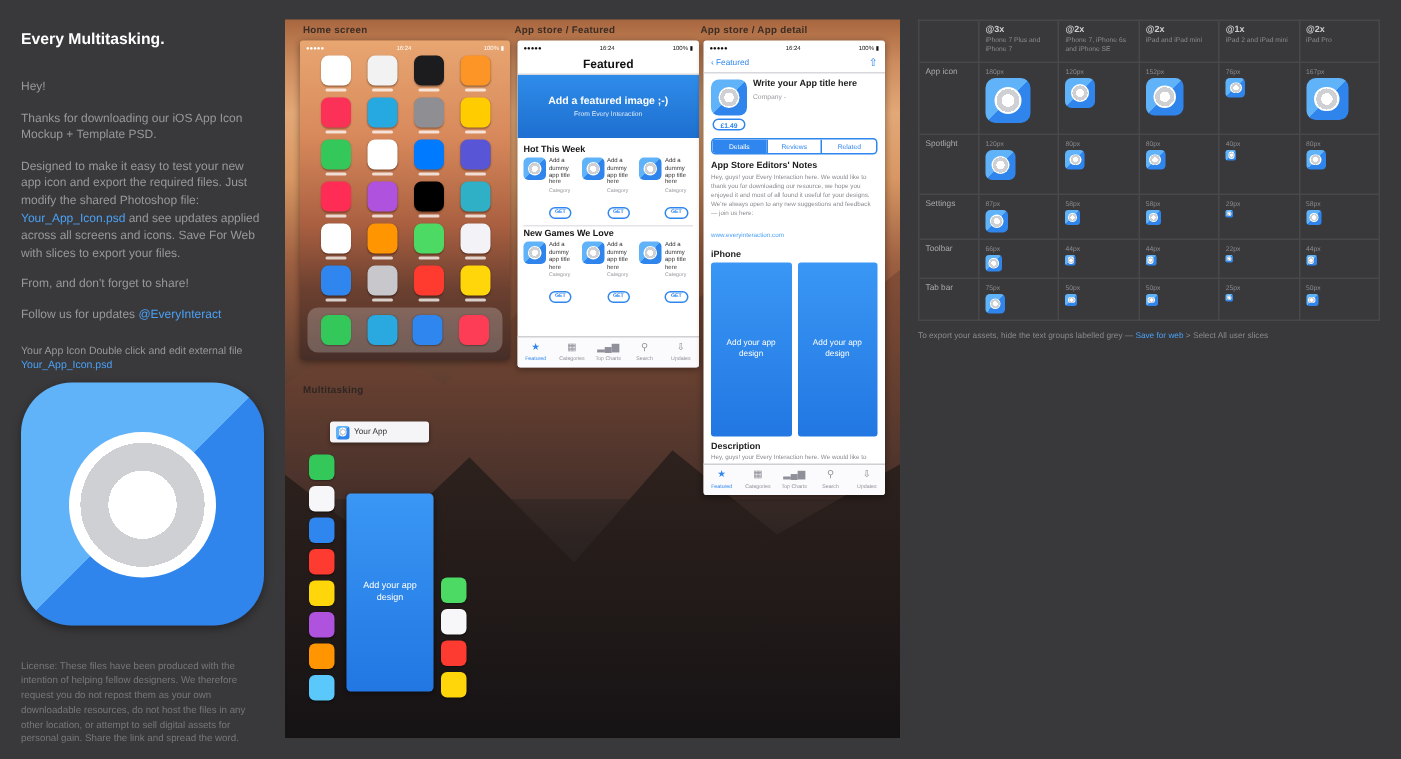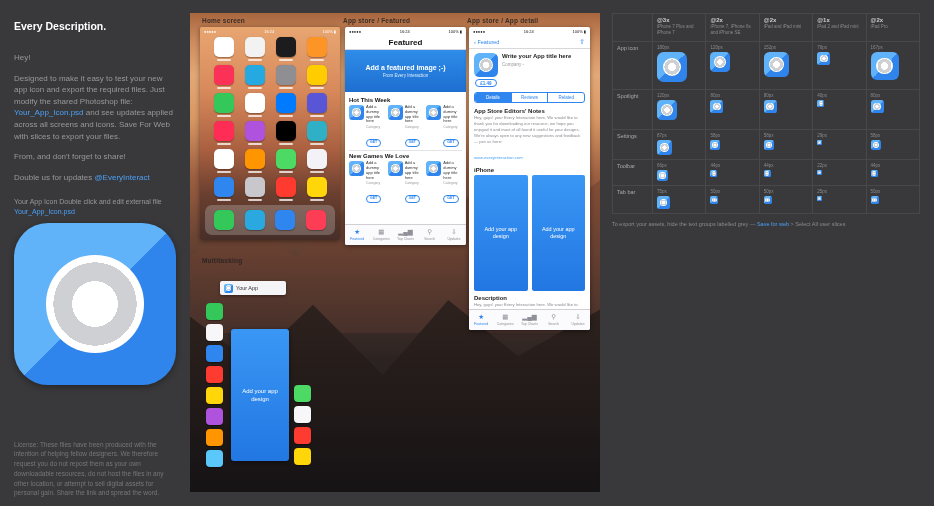--- a/index.html
+++ b/index.html
@@ -119,25 +119,26 @@
   .sp-rowlbl{font-size:5.5px;color:#a8a8ae;}
   .sp-size{font-size:4.5px;color:#8a8a90;margin-bottom:2px;}
   .spec-foot{margin-top:7px;font-size:5.5px;color:#8a8a90;line-height:1.4;}
 </style>
 </head>
 <body>
 
 <div class="canvas">
 
   <aside class="sidebar">
-    <div class="sb-sub">Every Description.</div>
+    <div class="sb-sub">Every Multitasking.</div>
     <p class="sb-p sb-greet">Hey!</p>
+    <p class="sb-p">Thanks for downloading our iOS App Icon Mockup + Template PSD.</p>
     <p class="sb-p"><span>Designed to make it easy to test your new app icon and export the required files. Just modify the shared Photoshop file: </span><a class="link">Your_App_Icon.psd</a><span> and see updates applied across all screens and icons. Save For Web with slices to export your files.</span></p>
     <p class="sb-p">From, and don't forget to share!</p>
-    <p class="sb-p"><span>Double us for updates </span><a class="link">@EveryInteract</a></p>
+    <p class="sb-p"><span>Follow us for updates </span><a class="link">@EveryInteract</a></p>
     <p class="sb-caption"><span>Your App Icon Double click and edit external file </span><a class="link">Your_App_Icon.psd</a></p>
     <div class="bicon big"></div>
     <p class="sb-license">License: These files have been produced with the intention of helping fellow designers. We therefore request you do not repost them as your own downloadable resources, do not host the files in any other location, or attempt to sell digital assets for personal gain. Share the link and spread the word.</p>
   </aside>
 
   <section class="mockups">
     <div class="ridge-a"></div>
     <div class="ridge-b"></div>
 
     <div class="chip" style="left:12px;top:4px">Home screen</div>

